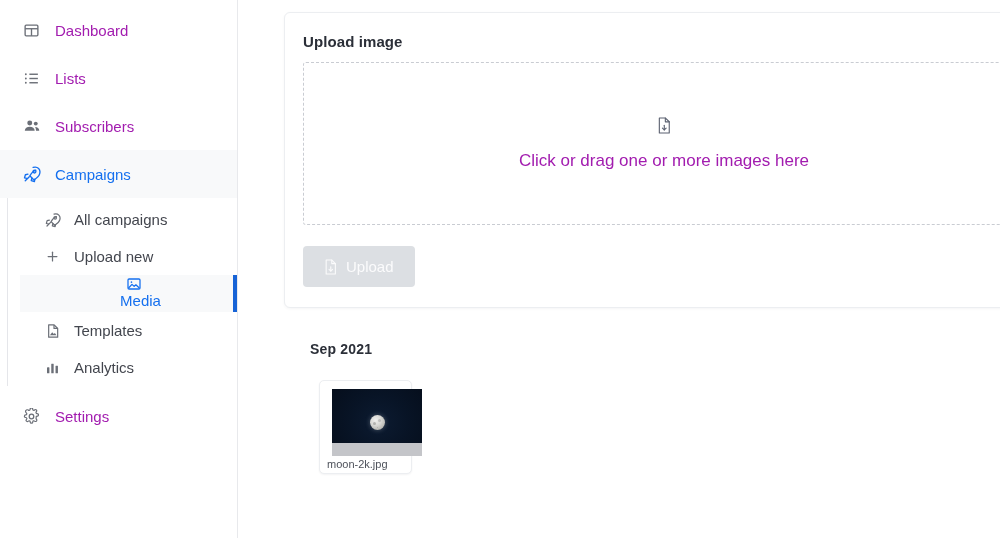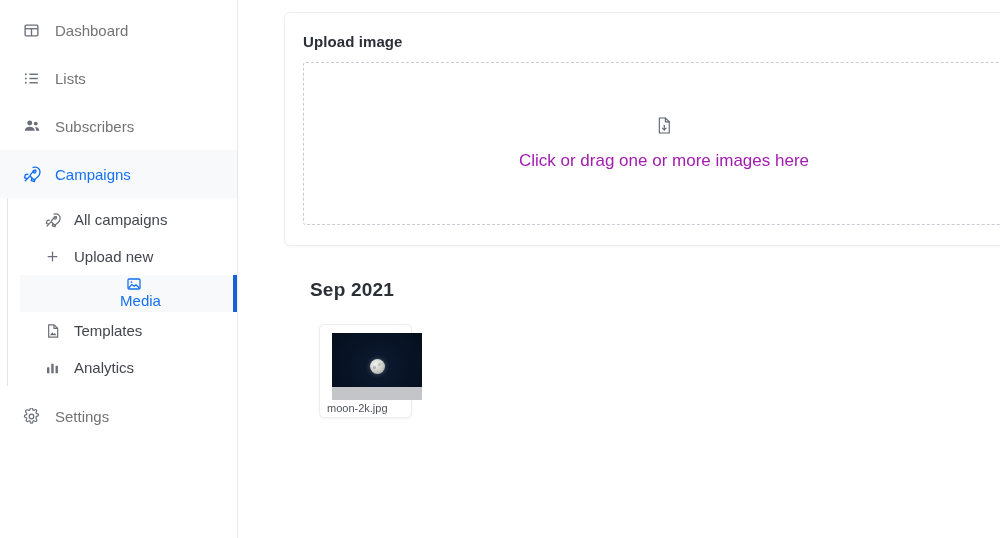--- a/index.html
+++ b/index.html
@@ -32,21 +32,21 @@
     padding-top: 6px;
   }
 
   .nav-item {
     position: relative;
     display: flex;
     align-items: center;
     height: 48px;
     padding-left: 22px;
     font-size: 15px;
-    color: #737373;
+    color: #a21caf;
     cursor: pointer;
     user-select: none;
     white-space: nowrap;
   }
   .nav-item .ico {
     width: 19px;
     height: 19px;
     margin-right: 14px;
     flex: 0 0 19px;
     display: flex;
@@ -183,21 +183,21 @@
     font-size: 15px;
     font-family: "Liberation Sans", sans-serif;
     cursor: default;
   }
   .upload-btn .ico { display: flex; align-items: center; }
   .upload-btn .ico svg { display: block; }
 
   
   .gallery { margin-top: 33px; }
   .gallery-group-title {
-    font-size: 19px;
+    font-size: 14px;
     font-weight: bold;
     color: #2b2f38;
     margin-left: 26px;
     margin-bottom: 23px;
     letter-spacing: .2px;
   }
   .thumb-row { display: flex; gap: 14px; margin-left: 35px; }
 
   .thumb-card {
     position: relative;
@@ -401,20 +401,31 @@
           <svg width="14" height="17" viewBox="0 0 24 28" fill="none" stroke="currentColor" stroke-width="1.9" stroke-linejoin="round" stroke-linecap="round">
             <path d="M4 1.2h10.5L21 7.6V26.8H4z"></path>
             <path d="M14.3 1.3v6.4H21"></path>
             <line x1="12.5" y1="13.5" x2="12.5" y2="21.5"></line>
             <path d="M9.3 18.4l3.2 3.2 3.2-3.2"></path>
           </svg>
         </span>
         <span class="dz-text">Click or drag one or more images here</span>
       </div>
 
+      <button class="upload-btn">
+        <span class="ico">
+          <svg width="13" height="16" viewBox="0 0 24 28" fill="none" stroke="currentColor" stroke-width="2" stroke-linejoin="round" stroke-linecap="round">
+            <path d="M4 1.2h10.5L21 7.6V26.8H4z"></path>
+            <path d="M14.3 1.3v6.4H21"></path>
+            <line x1="12.5" y1="13.5" x2="12.5" y2="21.5"></line>
+            <path d="M9.3 18.4l3.2 3.2 3.2-3.2"></path>
+          </svg>
+        </span>
+        <span>Upload</span>
+      </button>
     </section>
 
     <section class="gallery">
       <h2 class="gallery-group-title">Sep 2021</h2>
 
       <div class="thumb-row">
         <div class="thumb-card">
           <div class="thumb-img">
             <div class="thumb-sky"></div>
             <div class="thumb-moon"></div>

